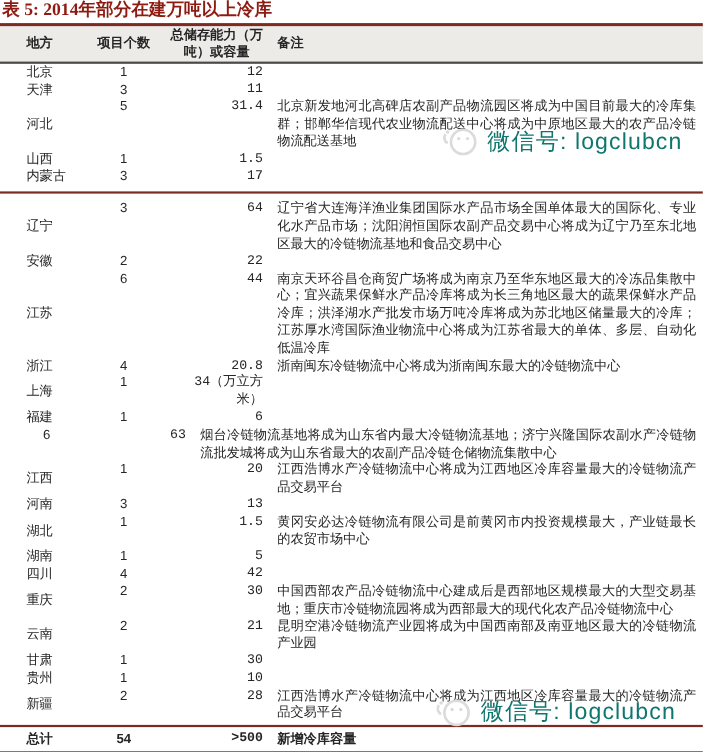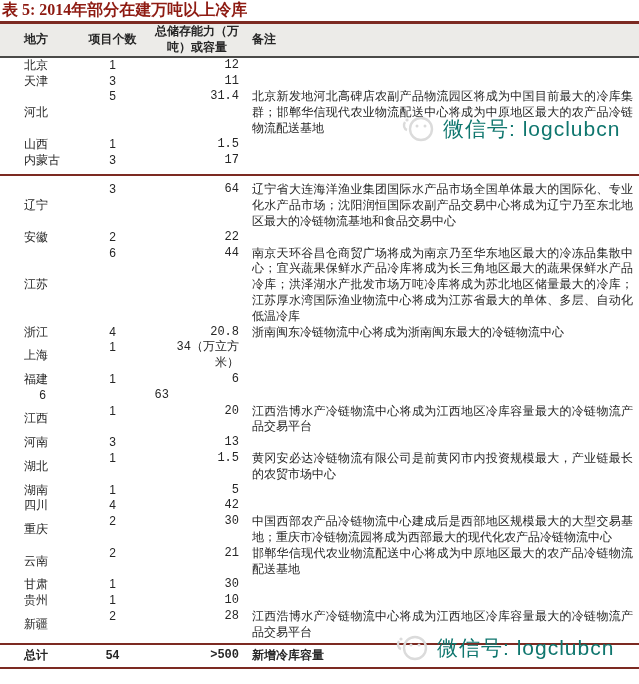--- a/index.html
+++ b/index.html
@@ -132,20 +132,21 @@
   <div class="row">
     <div class="col-region">福建</div>
     <div class="col-count">1</div>
     <div class="col-capacity">6</div>
     <div class="col-remark"></div>
   </div>
 
   <div class="row">
     <div class="col-count">6</div>
     <div class="col-capacity">63</div>
+    <div class="col-remark">烟台冷链物流基地将成为山东省内最大冷链物流基地；济宁兴隆国际农副水产冷链物流批发城将成为山东省最大的农副产品冷链仓储物流集散中心</div>
   </div>
 
   <div class="row">
     <div class="col-region">江西</div>
     <div class="col-count">1</div>
     <div class="col-capacity">20</div>
     <div class="col-remark">江西浩博水产冷链物流中心将成为江西地区冷库容量最大的冷链物流产品交易平台</div>
   </div>
 
   <div class="row">
@@ -180,21 +181,21 @@
     <div class="col-region">重庆</div>
     <div class="col-count">2</div>
     <div class="col-capacity">30</div>
     <div class="col-remark">中国西部农产品冷链物流中心建成后是西部地区规模最大的大型交易基地；重庆市冷链物流园将成为西部最大的现代化农产品冷链物流中心</div>
   </div>
 
   <div class="row">
     <div class="col-region">云南</div>
     <div class="col-count">2</div>
     <div class="col-capacity">21</div>
-    <div class="col-remark">邯郸华信现代农业物流配送中心将成为中原地区最大的农产品冷链物流配送基地</div>
+    <div class="col-remark">昆明空港冷链物流产业园将成为中国西南部及南亚地区最大的冷链物流产业园</div>
   </div>
 
   <div class="row">
     <div class="col-region">甘肃</div>
     <div class="col-count">1</div>
     <div class="col-capacity">30</div>
     <div class="col-remark"></div>
   </div>
 
   <div class="row">

